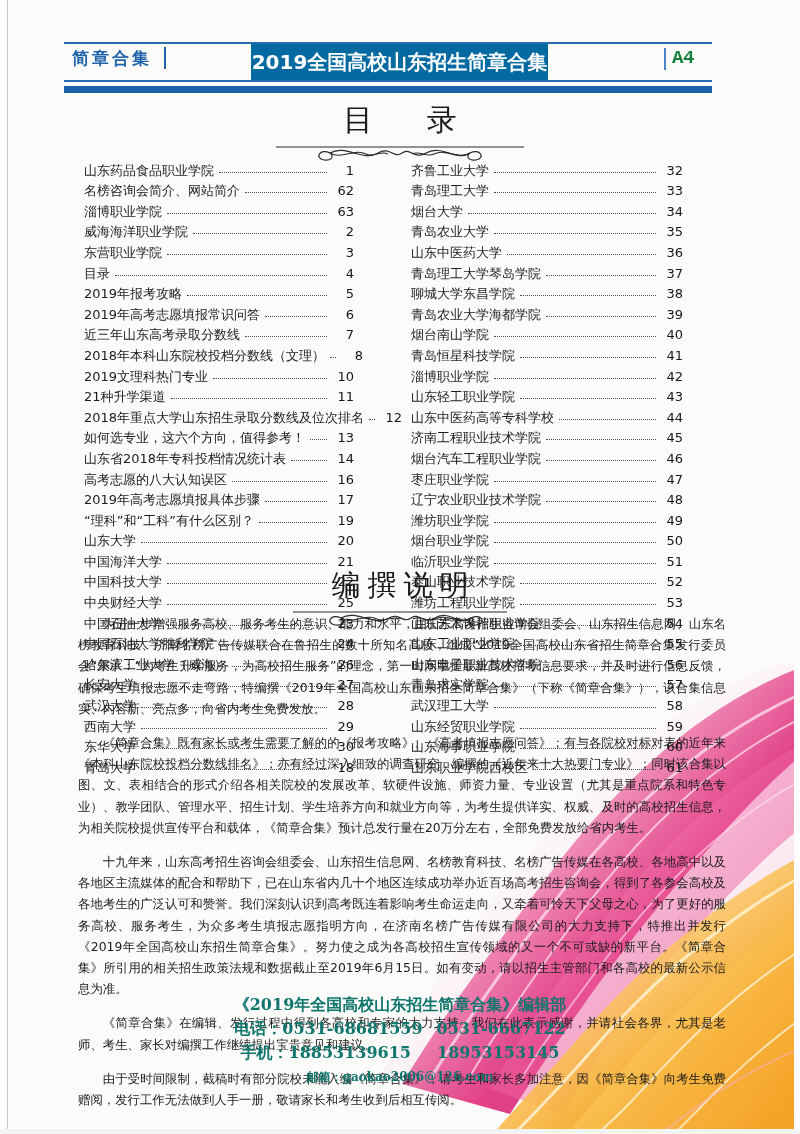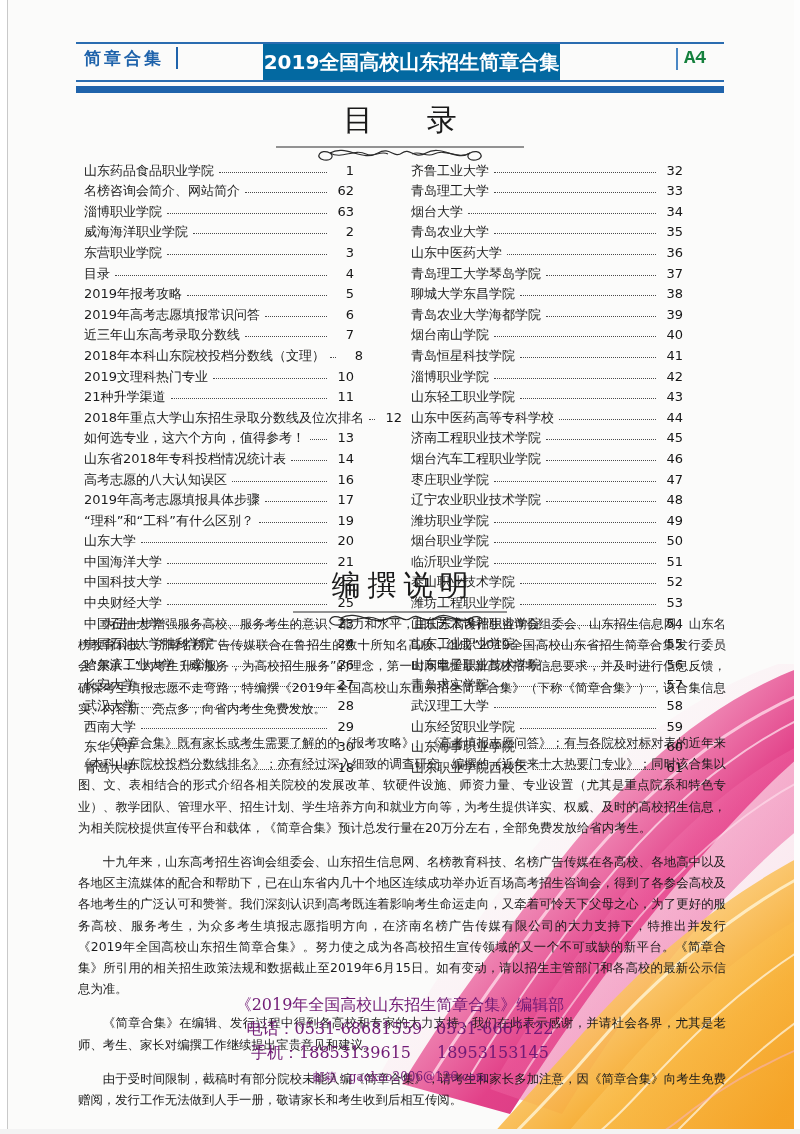--- a/index.html
+++ b/index.html
@@ -19,21 +19,21 @@
   .edge-left{position:absolute;left:7px;top:0;width:1px;height:1134px;background:#c9c9c9;}
   .edge-left2{position:absolute;left:0;top:0;width:7px;height:1134px;background:#ffffff;}
   .edge-right{position:absolute;right:0;top:0;width:6px;height:1134px;background:#fdfdfd;}
   .edge-bottom{position:absolute;left:0;bottom:0;width:800px;height:5px;background:#f3f3f3;}
 
   
   .ribbons{position:absolute;right:0;bottom:0;width:470px;height:470px;overflow:hidden;pointer-events:none;}
   .ribbons svg{position:absolute;right:-10px;bottom:-10px;}
 
   
-  .header{position:absolute;left:76px;top:42px;width:648px;height:44px;}
+  .header{position:absolute;left:64px;top:42px;width:648px;height:44px;}
   .hdr-rule-top{position:absolute;left:0;top:0;width:648px;height:2px;background:#2a6cb0;}
   .hdr-rule-bot{position:absolute;left:0;top:38px;width:648px;height:2px;background:#2a6cb0;}
   .hdr-bar{position:absolute;left:0;top:44px;width:648px;height:7px;background:#1f63ab;}
   .hdr-logo{
     position:absolute;left:8px;top:5px;
     font-family:"DejaVu Serif","Liberation Serif",serif;
     font-size:17px;font-weight:700;color:#1f63ab;letter-spacing:3px;
     white-space:nowrap;
   }
   .hdr-logo-caret{position:absolute;left:100px;top:5px;width:2px;height:22px;background:#1f63ab;}
@@ -98,21 +98,21 @@
     text-align:justify;
     text-justify:inter-ideograph;
     text-indent:2em;
     margin:0 0 13px 0;
   }
 
   
   .footer{position:absolute;left:0;top:993px;width:800px;text-align:center;}
   .foot-line{
     font-family:"DejaVu Serif","Liberation Serif",serif;
-    font-weight:400;color:#701a75;
+    font-weight:700;color:#0f766e;
     line-height:24px;white-space:nowrap;
   }
   .foot-org{font-size:16px;}
   .foot-tel{font-size:16px;}
   .foot-mob{font-size:16px;}
   .foot-mail{font-size:12px;}
   .gapsp{display:inline-block;width:14px;}
 </style>
 </head>
 <body>

